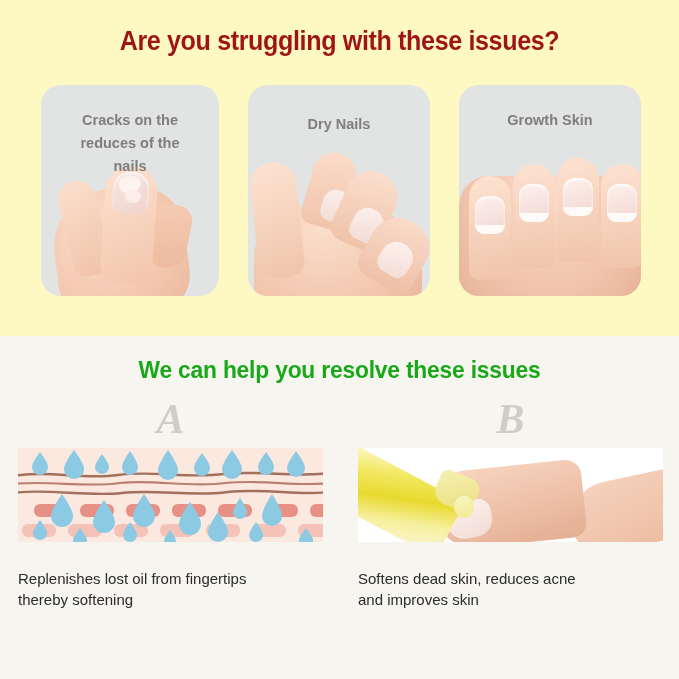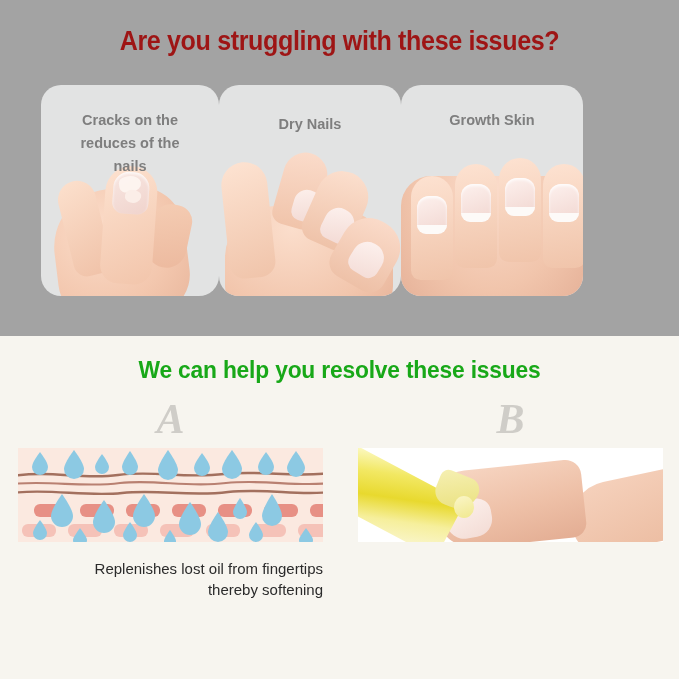--- a/index.html
+++ b/index.html
@@ -14,21 +14,21 @@
     overflow: hidden;
     position: relative;
   }
 
   
   .problem-section {
     position: absolute;
     left: 0; top: 0;
     width: 679px;
     height: 336px;
-    background: #a3a3a3;
+    background: #fef9c3;
   }
 
   .problem-heading {
     position: absolute;
     left: 0; top: 26px;
     width: 679px;
     text-align: center;
     font-size: 27px;
     font-weight: bold;
     letter-spacing: -0.4px;
@@ -36,20 +36,21 @@
     font-family: "Liberation Sans Narrow", "Liberation Sans", sans-serif;
     transform: scaleX(0.93);
   }
 
   .cards {
     position: absolute;
     left: 41px; top: 85px;
     width: 600px;
     height: 211px;
     display: flex;
+    justify-content: space-between;
   }
 
   .issue-card {
     position: relative;
     width: 178px;
     height: 211px;
     background: #e2e3e3;
     border-radius: 20px;
     overflow: hidden;
   }
@@ -297,23 +298,23 @@
     transform: rotate(-10deg);
   }
   .b-hand2 {
     position:absolute; left:212px; top:30px; width:110px; height:70px;
     background: linear-gradient(165deg, #f6d2bd, #ecbda2);
     border-radius: 40px 10px 10px 30px;
     transform: rotate(-12deg);
   }
 
   .panel-caption {
-    margin-top: 16px;
+    margin-top: 26px;
     width: 305px;
-    text-align: right;
+    text-align: left;
     font-size: 15px;
     line-height: 21px;
     color: #2b2b2b;
   }
 </style>
 </head>
 <body>
 
 <div class="problem-section">
 
@@ -474,15 +475,19 @@
       <div class="oil-photo">
         <div class="b-hand2"></div>
         <div class="b-finger"></div>
         <div class="b-nail"></div>
         <div class="oil-bottle"></div>
         <div class="oil-tip"></div>
         <div class="oil-drop"></div>
       </div>
     </div>
 
+    <div class="panel-caption">
+      <div>Softens dead skin, reduces acne</div>
+      <div>and improves skin</div>
+    </div>
   </div>
 
 </div>
 
 </body></html>

